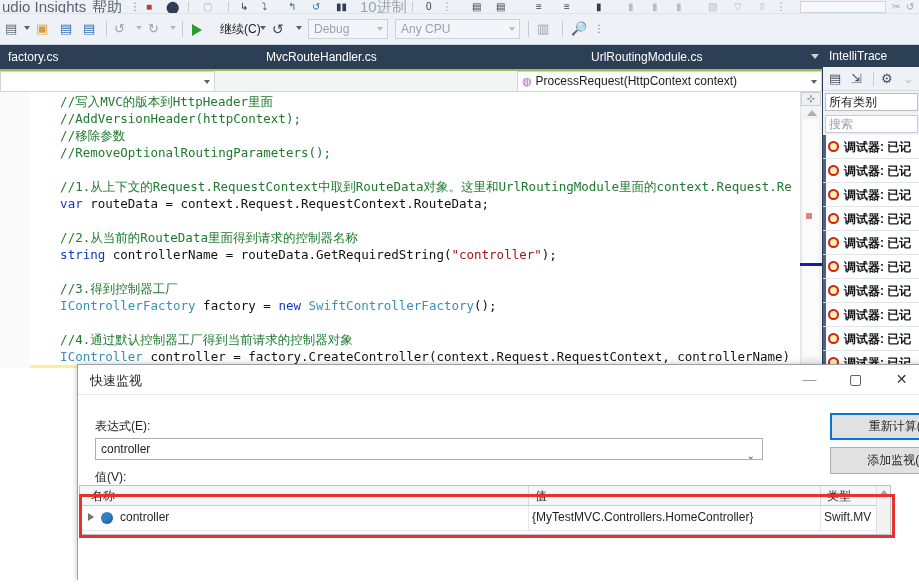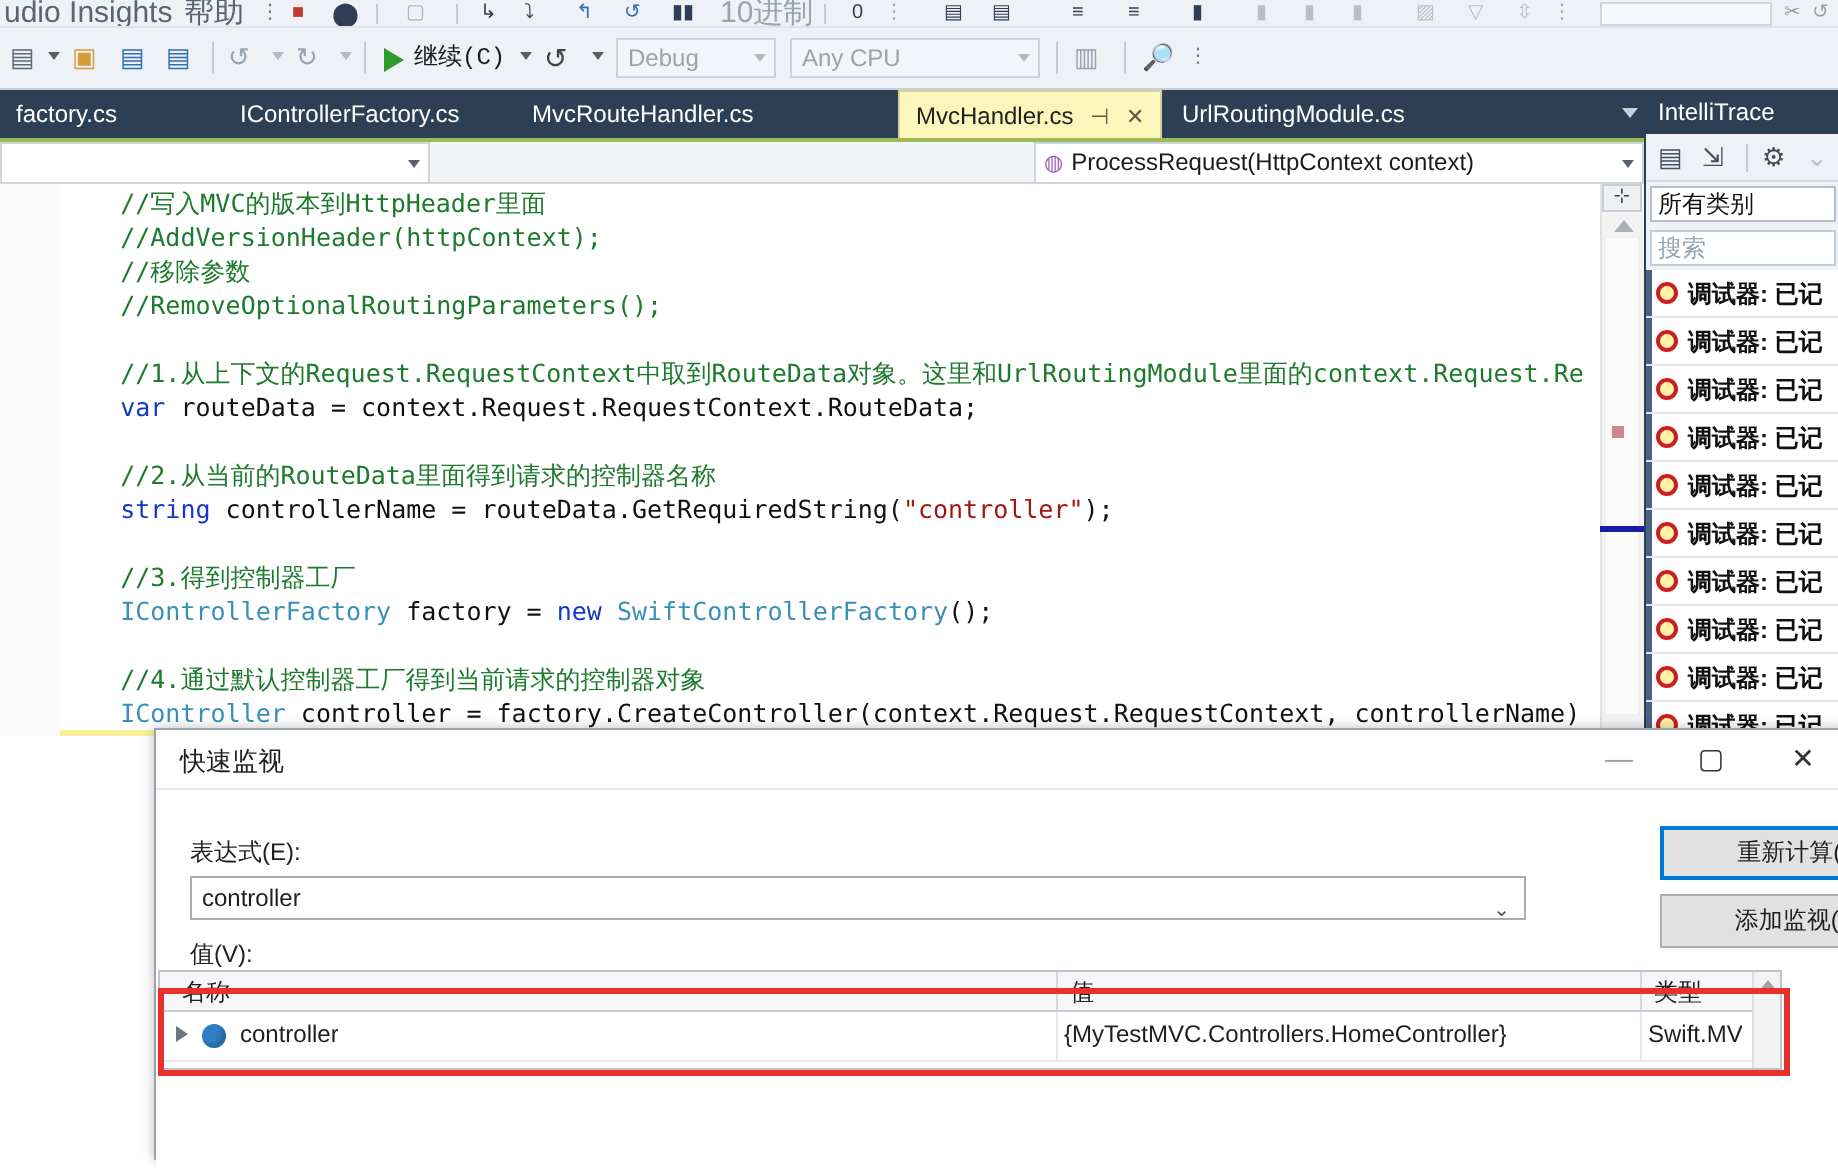--- a/index.html
+++ b/index.html
@@ -349,21 +349,21 @@
     <div class="td-ico" style="left:36px;color:#d79b3c;">▣</div>
     <div class="td-ico" style="left:60px;color:#2f6fb5;">▤</div>
     <div class="td-ico" style="left:83px;color:#2f6fb5;">▤</div>
     <div class="td-sep" style="left:106px;"></div>
     <div class="td-ico" style="left:114px;color:#9aa3b0;">↺</div>
     <div class="td-caret" style="left:136px;border-top-color:#b3bac4;"></div>
     <div class="td-ico" style="left:148px;color:#9aa3b0;">↻</div>
     <div class="td-caret" style="left:170px;border-top-color:#b3bac4;"></div>
     <div class="td-sep" style="left:182px;"></div>
     <div class="play-tri" style="left:192px;"></div>
-    <div class="td-label" style="left:207px;font-family:Liberation Mono, monospace;">继续(C)</div>
+    <div class="td-label" style="left:220px;">继续(C)</div>
     <div class="td-caret" style="left:260px;"></div>
     <div class="td-ico" style="left:272px;color:#3b4450;font-size:14px;">↺</div>
     <div class="td-caret" style="left:296px;"></div>
     <div class="td-combo" style="left:308px;width:80px;">
       <span>Debug</span>
       <span class="cb-arrow"></span>
     </div>
     <div class="td-combo" style="left:395px;width:125px;">
       <span>Any CPU</span>
       <span class="cb-arrow"></span>
@@ -372,30 +372,22 @@
     <div class="td-ico" style="left:537px;color:#9aa3b0;">▥</div>
     <div class="td-sep" style="left:562px;"></div>
     <div class="td-ico" style="left:571px;color:#d79b3c;">🔎</div>
     <div class="td-ico" style="left:594px;color:#6a7585;font-size:10px;">⋮</div>
   </div>
 
   <div class="tabbar">
     <div class="tab" style="left:0px;">
       <span>factory.cs</span>
     </div>
-    <div class="tab" style="left:112px;">
-      <span>IControllerFactory.cs</span>
-    </div>
     <div class="tab" style="left:258px;">
       <span>MvcRouteHandler.cs</span>
-    </div>
-    <div class="tab active" style="left:449px;">
-      <span>MvcHandler.cs</span>
-      <span class="pin">⊣</span>
-      <span class="xclose">✕</span>
     </div>
     <div class="tab" style="left:583px;">
       <span>UrlRoutingModule.cs</span>
     </div>
     <div class="tabbar-overflow"></div>
   </div>
   <div class="tabbar-strip"></div>
 
   <div class="navbar">
     <div class="nav-combo" style="left:0px;width:215px;">

